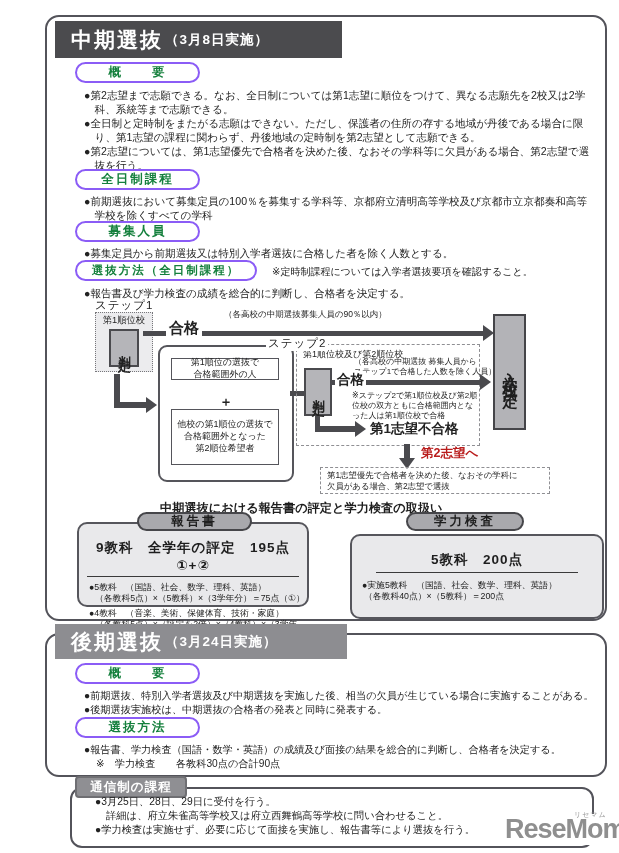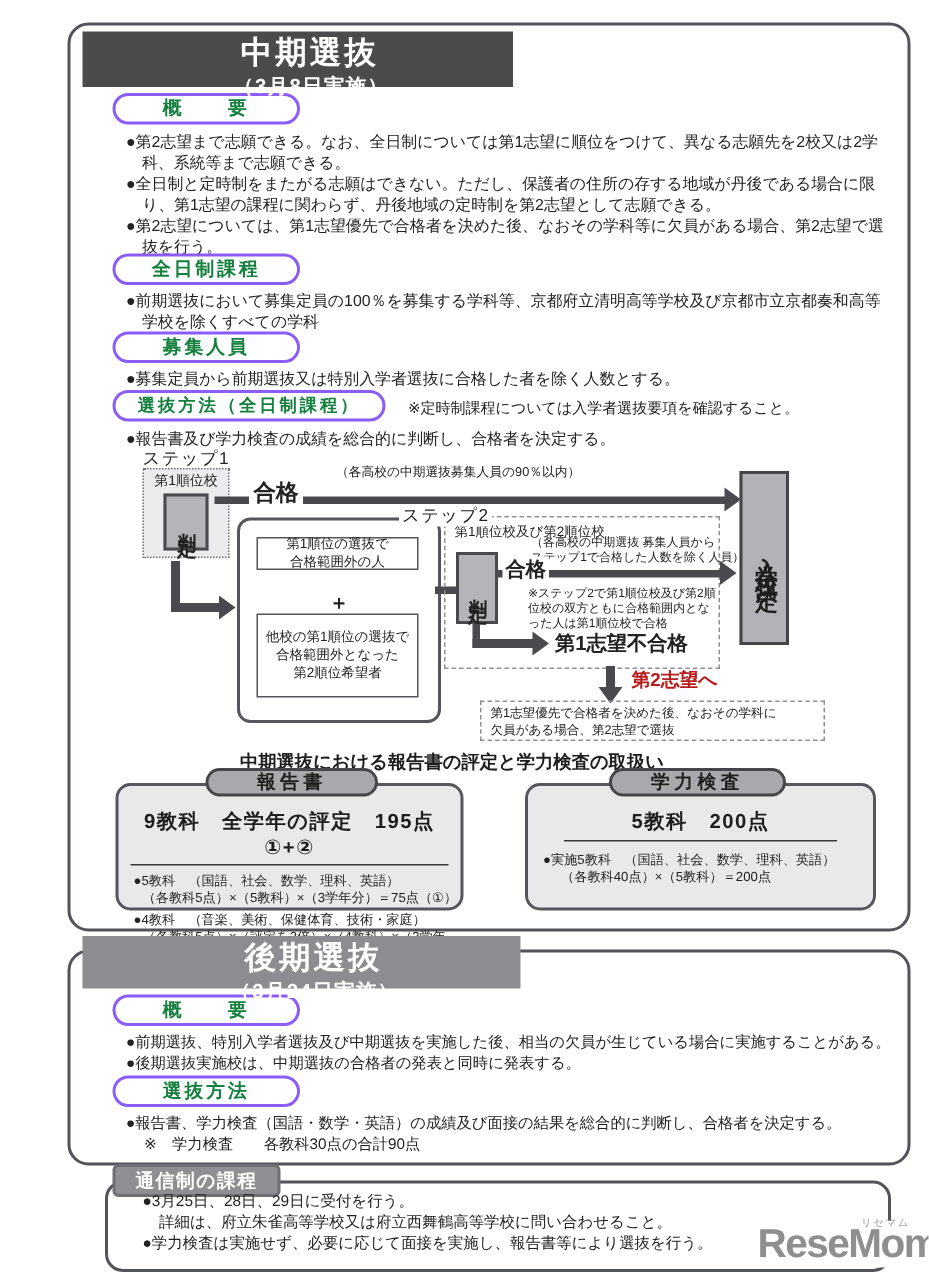--- a/index.html
+++ b/index.html
@@ -1,17 +1,17 @@
 <!DOCTYPE html>
 <html><head>
 <meta charset="utf-8">
 <style>
   html,body{margin:0;padding:0;background:#ffffff;}
   body{width:619px;height:853px;position:relative;font-family:"Liberation Sans","DejaVu Sans",sans-serif;color:#2b2b2b;}
-  .abs{position:absolute;flex-direction:column;}
+  .abs{position:absolute;}
   .sectionbox{border:2px solid #53535a;border-radius:14px;background:#fff;}
   .titlebar{display:flex;align-items:center;color:#fff;padding-left:16px;box-sizing:border-box;}
   .titlebar .main{font-size:21px;font-weight:bold;letter-spacing:2px;}
   .titlebar .sub{font-size:13.5px;font-weight:bold;margin-left:2px;letter-spacing:1px;}
   .stadium{border:2px solid #8b5cf6;border-radius:14px;background:#fff;display:flex;align-items:center;justify-content:center;font-size:12.5px;font-weight:600;letter-spacing:2px;color:#15803d;box-sizing:border-box;}
   .bullets{font-size:10.6px;line-height:1.33;color:#222;}
   .bullets div{padding-left:1em;text-indent:-1em;}
   .smallnote{font-size:10px;color:#222;}
   .bar{background:#4a4a4e;position:absolute;}
   .head-right{position:absolute;width:0;height:0;border-top:8px solid transparent;border-bottom:8px solid transparent;border-left:11px solid #4a4a4e;}
@@ -127,24 +127,24 @@
 <div class="abs pillhead" style="left:137px;top:512px;width:115px;height:19px;">報告書</div>
 <div class="abs scorebox" style="left:77px;top:522px;width:232px;height:85px;">
   <div class="scoretitle" style="margin:15px 8px 0 8px;">9教科　全学年の評定　195点 ①+②</div>
   <div class="formula" style="margin:5px 0 0 10px;">●5教科　（国語、社会、数学、理科、英語）</div>
   <div class="formula" style="margin:0 0 0 16px;">（各教科5点）×（5教科）×（3学年分）＝75点（①）</div>
   <div class="formula" style="margin:4px 0 0 10px;">●4教科　（音楽、美術、保健体育、技術・家庭）</div>
   <div class="formula" style="margin:0 0 0 16px;">（各教科5点）×（評定を2倍）×（4教科）×（3学年分）＝120点（②）</div>
 </div>
 
 <div class="abs pillhead" style="left:406px;top:512px;width:118px;height:19px;">学力検査</div>
-<div class="abs scorebox" style="left:350px;top:522px;width:234px;height:85px;">
+<div class="abs scorebox" style="left:350px;top:534px;width:254px;height:85px;">
   <div class="scoretitle" style="margin:15px 24px 0 24px;">5教科　200点</div>
   <div class="formula" style="margin:7px 0 0 10px;">●実施5教科　（国語、社会、数学、理科、英語）</div>
-  <div class="formula" style="margin:0 0 0 22px;">（各教科40点）×（5教科）＝200点</div>
+  <div class="formula" style="margin:0 0 0 12px;">（各教科40点）×（5教科）＝200点</div>
 </div>
 
 <div class="abs sectionbox" style="left:45px;top:633px;width:558px;height:140px;"></div>
 
 <div class="abs titlebar" style="left:55px;top:624px;width:292px;height:35px;background:#8d8d91;z-index:2;">
   <span class="main">後期選抜</span>
   <span class="sub">（3月24日実施）</span>
 </div>
 
 <div class="abs stadium" style="left:75px;top:663px;width:125px;height:21px;">概　　要</div>

